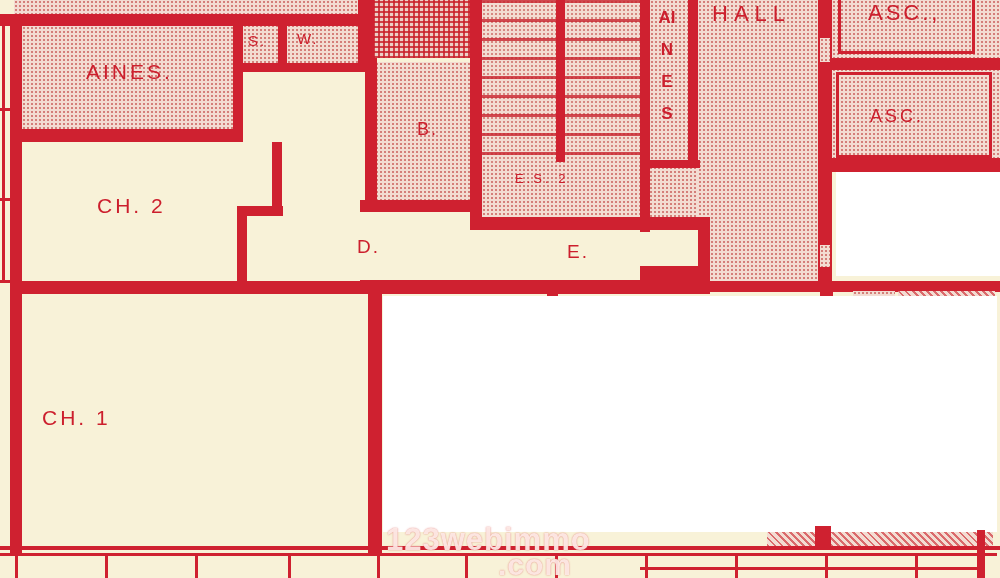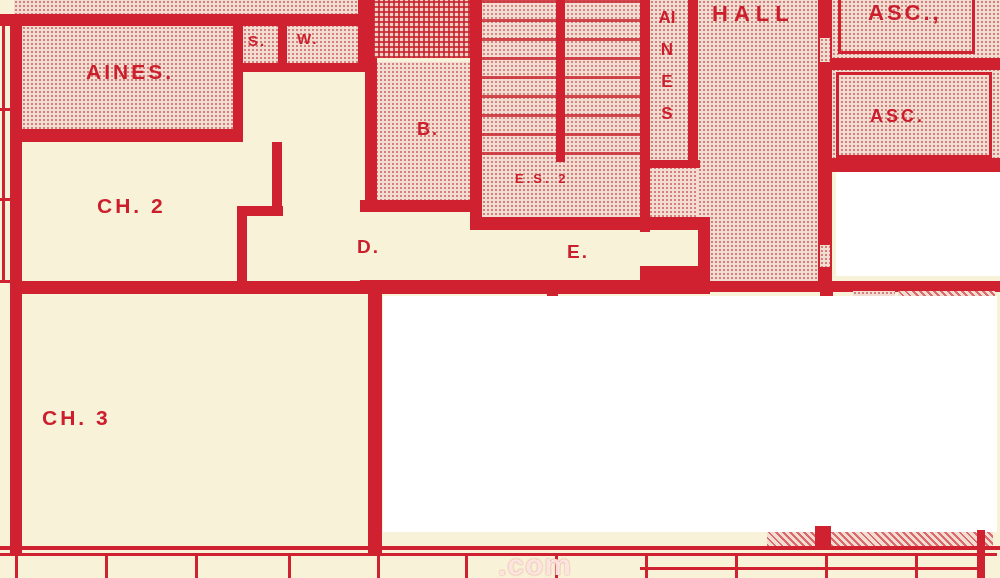--- a/index.html
+++ b/index.html
@@ -36,21 +36,21 @@
     background-image:
       repeating-linear-gradient(180deg, rgba(200,35,45,0.8) 0 3px, rgba(0,0,0,0) 3px 19px),
       radial-gradient(circle, rgba(186,50,48,0.5) 0.9px, rgba(0,0,0,0) 1.1px);
     background-size:auto, 4px 4px;
   }
   .cream{position:absolute;background:#f8f2d8;}
   .w{position:absolute;background:#cf2130;}
   .white{position:absolute;background:#ffffff;}
   .ascbox{position:absolute;border:3px solid #cf2130;background:transparent;}
   .lbl{
-    position:absolute;color:#cc1f2d;font-weight:700;white-space:nowrap;
+    position:absolute;color:#cc1f2d;font-weight:400;white-space:nowrap;
     letter-spacing:2px;line-height:1.1;
   }
   .vlbl{
     position:absolute;color:#cc1f2d;font-weight:700;
     width:18px;font-size:17px;line-height:32px;letter-spacing:0;
     word-break:break-all;text-align:center;
   }
   .wm{
     position:absolute;color:rgba(255,241,238,0.88);font-weight:700;
     text-shadow:0 0 2px rgba(214,80,75,0.45), 0 0 1px rgba(214,80,75,0.4);
@@ -150,17 +150,18 @@
   <div class="lbl" style="left:297px;top:31px;font-size:15px">W.</div>
   <div class="lbl" style="left:417px;top:120px;font-size:18px">B.</div>
   <div class="lbl" style="left:97px;top:194px;font-size:21px;letter-spacing:3px">CH. 2</div>
   <div class="lbl" style="left:357px;top:237px;font-size:19px">D.</div>
   <div class="lbl" style="left:567px;top:242px;font-size:19px">E.</div>
   <div class="lbl" style="left:515px;top:172px;font-size:13px;letter-spacing:3px">E.S. 2</div>
   <div class="lbl" style="left:712px;top:2px;font-size:22px;letter-spacing:6px">HALL</div>
   <div class="lbl" style="left:868px;top:1px;font-size:22px;letter-spacing:3px">ASC.,</div>
   <div class="lbl" style="left:870px;top:107px;font-size:18px;letter-spacing:3px">ASC.</div>
   <div class="vlbl" style="left:658px;top:2px">AINES</div>
-  <div class="lbl" style="left:42px;top:406px;font-size:21px;letter-spacing:3px">CH. 3</div>
+  <div class="lbl" style="left:42px;top:406px;font-size:21px;letter-spacing:3px">CH. 1</div>
 
+  <div class="wm" style="left:386px;top:522px;font-size:31px">123webimmo</div>
   <div class="wm" style="left:498px;top:548px;font-size:30px">.com</div>
 
 </div>
 
 </body></html>

